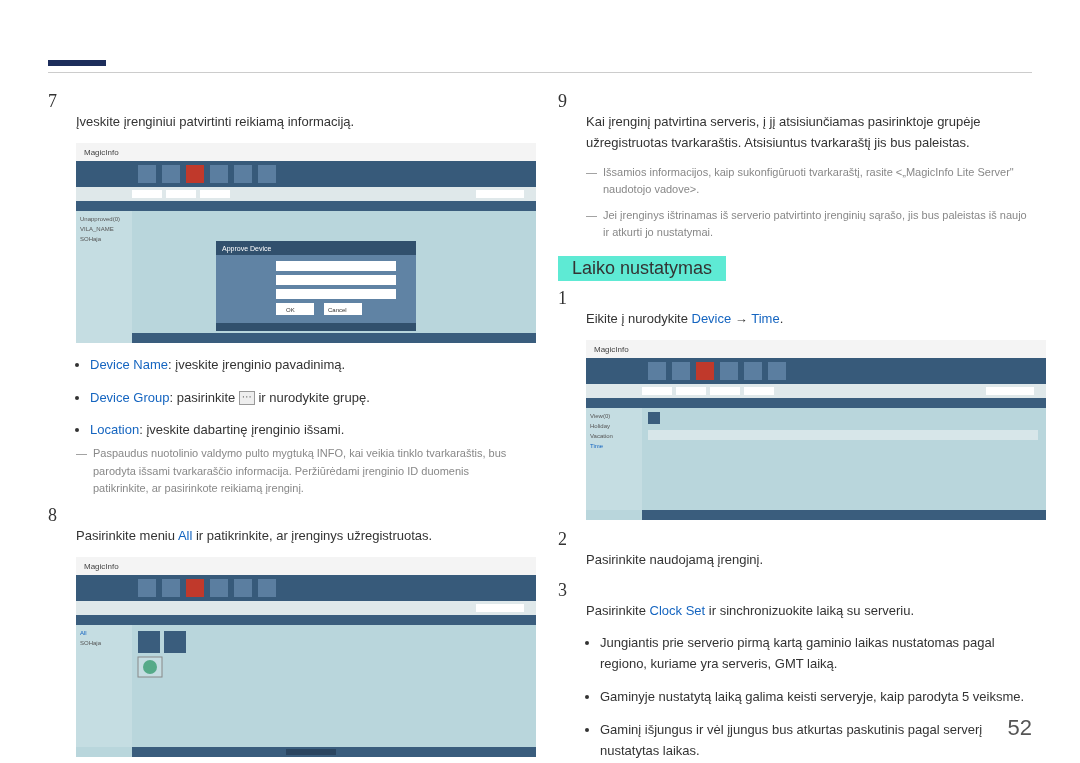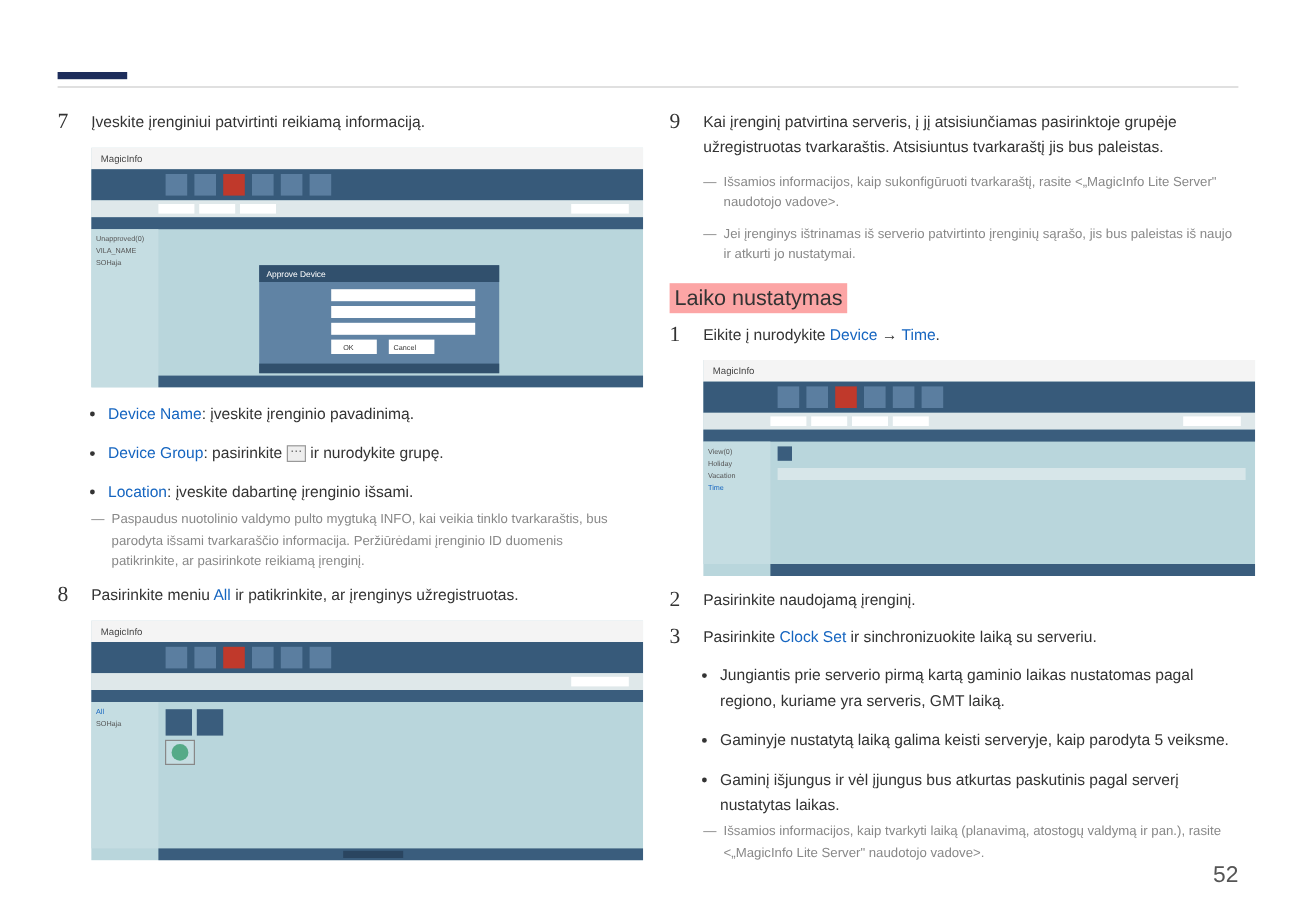--- a/index.html
+++ b/index.html
@@ -4,32 +4,32 @@
 <style>
   * { margin: 0; padding: 0; box-sizing: border-box; }
   body { font-family: Arial, Helvetica, sans-serif; font-size: 13px; color: #333; background: #fff; }
   .page { width: 1080px; height: 763px; position: relative; padding: 40px 48px 30px 48px; }
   .header-bar { position: absolute; top: 60px; left: 48px; width: 58px; height: 6px; background: #1d2d5b; }
   .header-rule { position: absolute; top: 72px; left: 48px; right: 48px; height: 1px; background: #ccc; }
   .columns { display: flex; gap: 36px; margin-top: 52px; }
   .col { flex: 1; min-width: 0; }
   .step { display: flex; gap: 12px; margin-bottom: 10px; }
   .step-num { font-family: Georgia, "Times New Roman", serif; font-size: 18px; line-height: 1; width: 16px; flex: 0 0 16px; }
-  .step-body { flex: 1; line-height: 1.6; }
+  .step-body { flex: 1; line-height: 1.6; margin-top: 20px; }
   .bullets { margin-left: 28px; margin-top: 6px; margin-bottom: 4px; }
   .bullets li { list-style: disc; margin-left: 14px; margin-bottom: 3px; line-height: 1.6; margin-top: 12px; }
   .note { margin-left: 28px; margin-top: 4px; margin-bottom: 8px; font-size: 11px; color: #888; line-height: 1.6; display: flex; gap: 6px; }
   .note .dash { flex: 0 0 10px; }
   .note .ntext { flex: 1; }
   .term { color: #1565c0; }
-  .highlight-h { display: inline-block; background: #fca5a5; color: #333; font-size: 18px; padding: 2px 4px; margin: 6px 0 8px 0; font-weight: 400; }
+  .highlight-h { display: inline-block; background: #5eead4; color: #333; font-size: 18px; padding: 2px 14px; margin: 6px 0 8px 0; font-weight: 400; }
   .para { line-height: 1.6; margin-bottom: 10px; }
   .screenshot { margin-left: 28px; margin-bottom: 10px; }
   .screenshot svg { display: block; }
-  .page-num { position: absolute; bottom: 22px; right: 48px; font-size: 19px; color: #555; }
+  .page-num { position: absolute; bottom: 22px; right: 48px; font-size: 22px; color: #555; }
   .icon-box { display:inline-block; width:16px; height:14px; border:1px solid #999; background:#eee; vertical-align:middle; position:relative; }
   .icon-box::after { content:"⋯"; position:absolute; left:2px; top:-3px; font-size:10px; color:#666; }
 </style>
 </head>
 <body>
 
 <div class="page">
   <div class="header-bar"></div>
   <div class="header-rule"></div>
 

